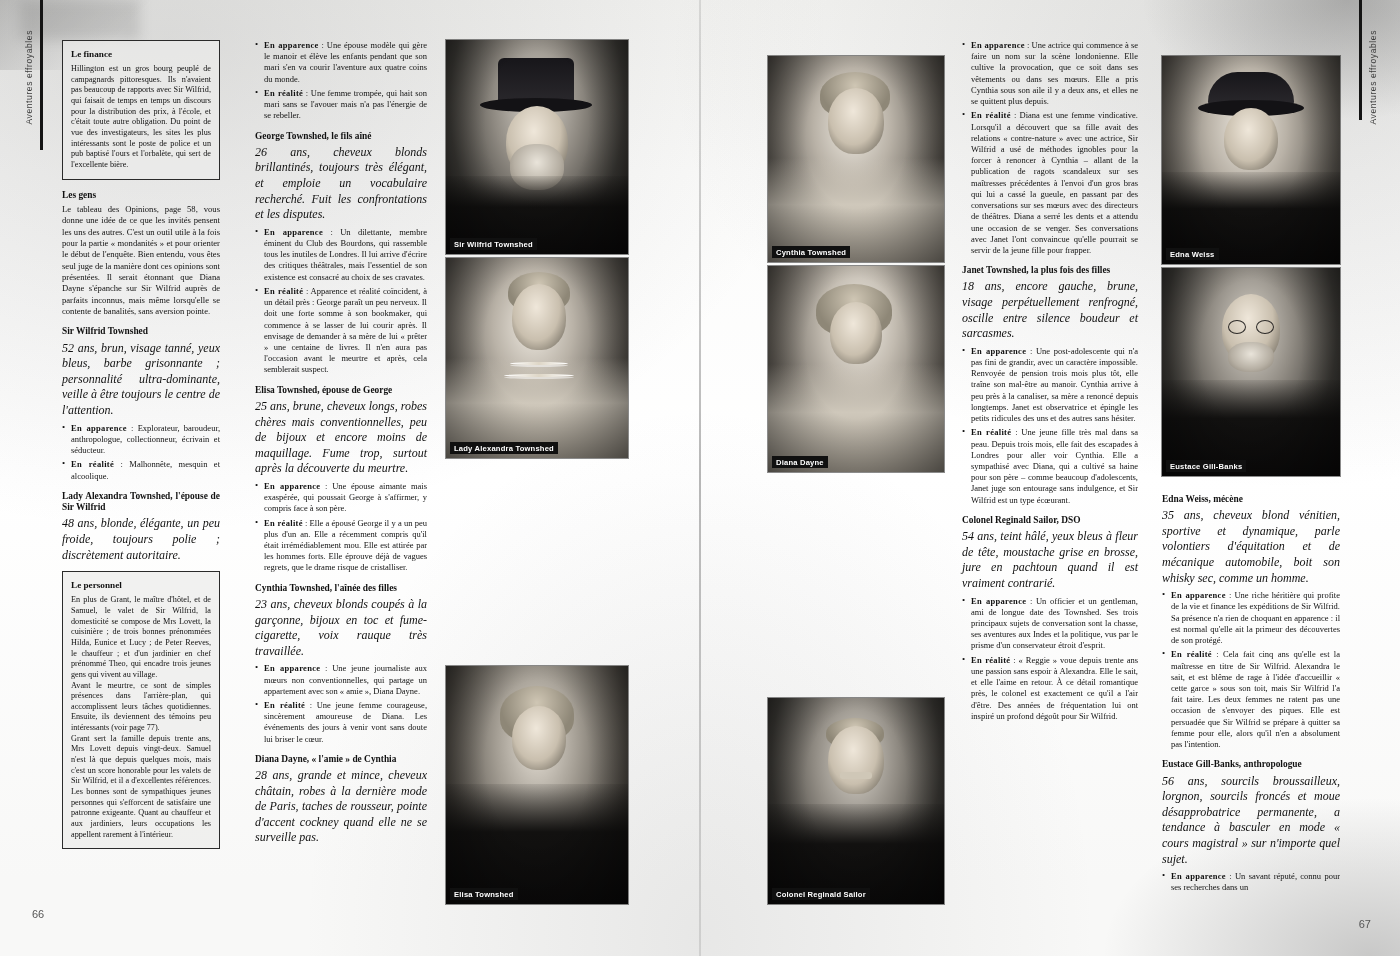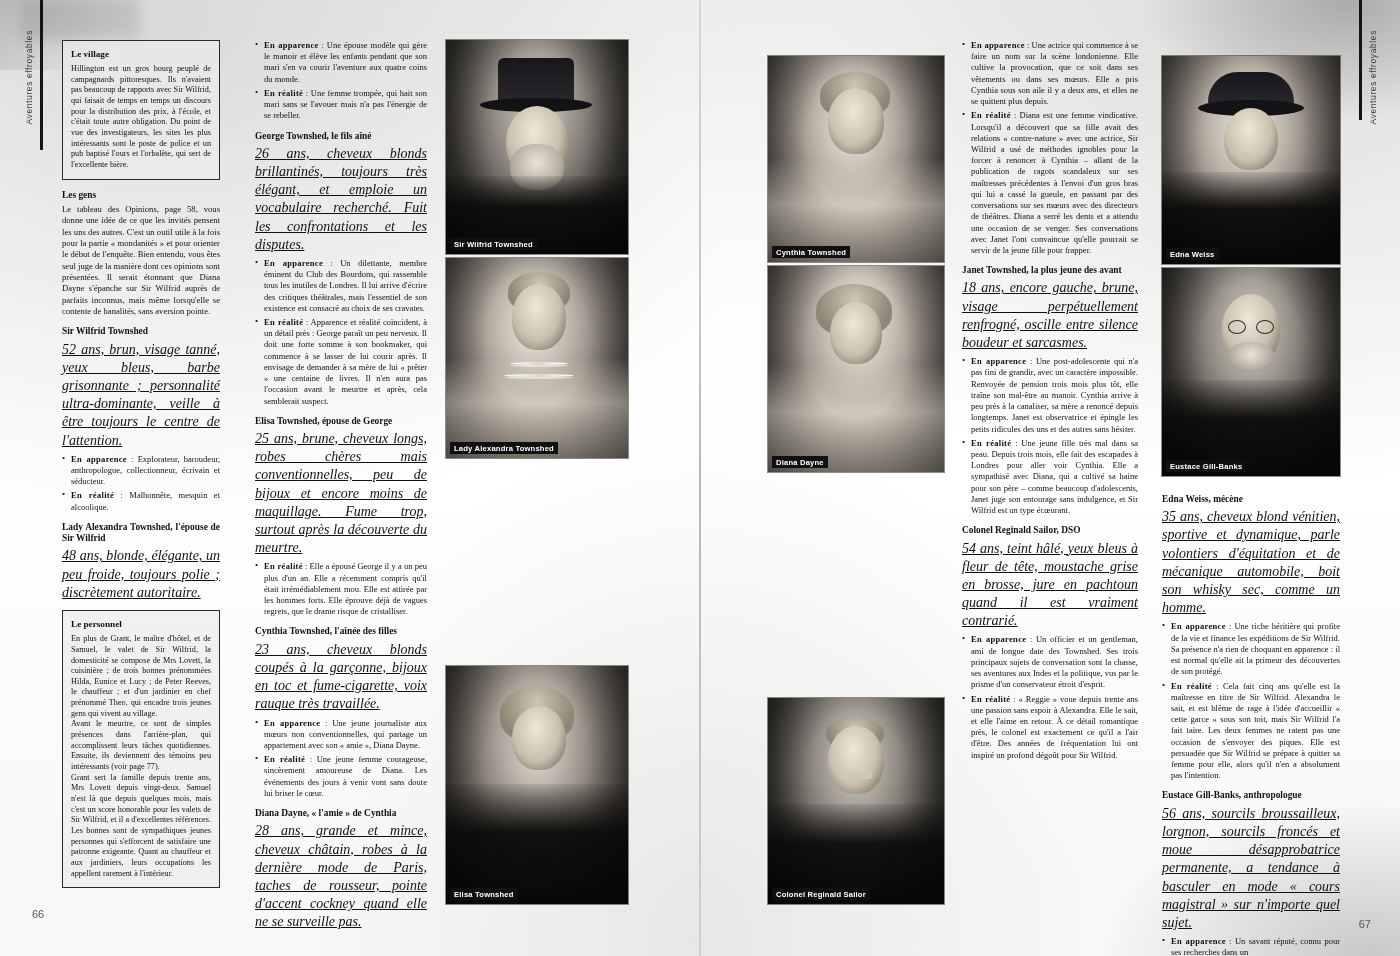--- a/index.html
+++ b/index.html
@@ -80,21 +80,21 @@
   .c6 { left:1162px;top:40px;  width:178px; }
 
   h3.heading {
     font-family:"Liberation Serif", serif;
     font-weight:bold;
     font-size:9.4px;
     margin:9px 0 3px 0;
     line-height:1.2;
   }
   h3.heading.first { margin-top:0; }
-  .descr { font-style:italic; font-size:14px; margin:0 0 3px 0; line-height:1.3;text-decoration:underline; }
+  .descr { font-style:italic; font-size:12px; margin:0 0 3px 0; line-height:1.3; }
 
   ul.bl { list-style:none; margin:0 0 5px 0; padding:0; }
   ul.bl > li {
     position:relative; padding-left:9px; margin:0 0 3px 0;
     font-size:8.5px; line-height:1.32; text-align:justify;
   }
   ul.bl > li:before {
     content:"•"; position:absolute; left:0; top:-1px; font-size:9px;
   }
   .lbl-sp { font-weight:bold; letter-spacing:0.3px; }
@@ -195,21 +195,21 @@
 
   <div class="runrule left"></div>
   <div class="runrule right"></div>
   <div class="runhead left">Aventures effroyables</div>
   <div class="runhead right">Aventures effroyables</div>
   <div class="folio left">66</div>
   <div class="folio right">67</div>
 
   <div class="col c1">
     <div class="box">
-      <h4>Le village</h4>
+      <h4>Le finance</h4>
       <p>Hillington est un gros bourg peuplé de campagnards pittoresques. Ils n'avaient pas beaucoup de rapports avec Sir Wilfrid, qui faisait de temps en temps un discours pour la distribution des prix, à l'école, et c'était toute autre obligation. Du point de vue des investigateurs, les sites les plus intéressants sont le poste de police et un pub baptisé l'ours et l'orbalète, qui sert de l'excellente bière.</p>
     </div>
 
     <h3 class="heading">Les gens</h3>
     <p>Le tableau des Opinions, page 58, vous donne une idée de ce que les invités pensent les uns des autres. C'est un outil utile à la fois pour la partie « mondanités » et pour orienter le début de l'enquête. Bien entendu, vous êtes seul juge de la manière dont ces opinions sont présentées. Il serait étonnant que Diana Dayne s'épanche sur Sir Wilfrid auprès de parfaits inconnus, mais même lorsqu'elle se contente de banalités, sans aversion pointe.</p>
 
     <h3 class="heading">Sir Wilfrid Townshed</h3>
     <p class="descr">52 ans, brun, visage tanné, yeux bleus, barbe grisonnante ; personnalité ultra-dominante, veille à être toujours le centre de l'attention.</p>
     <ul class="bl">
       <li><span class="lbl-sp">En apparence</span> <span>: Explorateur, baroudeur, anthropologue, collectionneur, écrivain et séducteur.</span></li>
@@ -236,20 +236,21 @@
     <h3 class="heading">George Townshed, le fils aîné</h3>
     <p class="descr">26 ans, cheveux blonds brillantinés, toujours très élégant, et emploie un vocabulaire recherché. Fuit les confrontations et les disputes.</p>
     <ul class="bl">
       <li><span class="lbl-sp">En apparence</span> <span>: Un dilettante, membre éminent du Club des Bourdons, qui rassemble tous les inutiles de Londres. Il lui arrive d'écrire des critiques théâtrales, mais l'essentiel de son existence est consacré au choix de ses cravates.</span></li>
       <li><span class="lbl-sp">En réalité</span> <span>: Apparence et réalité coïncident, à un détail près : George paraît un peu nerveux. Il doit une forte somme à son bookmaker, qui commence à se lasser de lui courir après. Il envisage de demander à sa mère de lui « prêter » une centaine de livres. Il n'en aura pas l'occasion avant le meurtre et après, cela semblerait suspect.</span></li>
     </ul>
 
     <h3 class="heading">Elisa Townshed, épouse de George</h3>
     <p class="descr">25 ans, brune, cheveux longs, robes chères mais conventionnelles, peu de bijoux et encore moins de maquillage. Fume trop, surtout après la découverte du meurtre.</p>
     <ul class="bl">
+      <li><span class="lbl-sp">En apparence</span> <span>: Une épouse aimante mais exaspérée, qui poussait George à s'affirmer, y compris face à son père.</span></li>
       <li><span class="lbl-sp">En réalité</span> <span>: Elle a épousé George il y a un peu plus d'un an. Elle a récemment compris qu'il était irrémédiablement mou. Elle est attirée par les hommes forts. Elle éprouve déjà de vagues regrets, que le drame risque de cristalliser.</span></li>
     </ul>
 
     <h3 class="heading">Cynthia Townshed, l'aînée des filles</h3>
     <p class="descr">23 ans, cheveux blonds coupés à la garçonne, bijoux en toc et fume-cigarette, voix rauque très travaillée.</p>
     <ul class="bl">
       <li><span class="lbl-sp">En apparence</span> <span>: Une jeune journaliste aux mœurs non conventionnelles, qui partage un appartement avec son « amie », Diana Dayne.</span></li>
       <li><span class="lbl-sp">En réalité</span> <span>: Une jeune femme courageuse, sincèrement amoureuse de Diana. Les événements des jours à venir vont sans doute lui briser le cœur.</span></li>
     </ul>
 
@@ -323,21 +324,21 @@
     </div>
     <div class="cap">Colonel Reginald Sailor</div>
   </div>
 
   <div class="col c5">
     <ul class="bl">
       <li><span class="lbl-sp">En apparence</span> <span>: Une actrice qui commence à se faire un nom sur la scène londonienne. Elle cultive la provocation, que ce soit dans ses vêtements ou dans ses mœurs. Elle a pris Cynthia sous son aile il y a deux ans, et elles ne se quittent plus depuis.</span></li>
       <li><span class="lbl-sp">En réalité</span> <span>: Diana est une femme vindicative. Lorsqu'il a découvert que sa fille avait des relations « contre-nature » avec une actrice, Sir Wilfrid a usé de méthodes ignobles pour la forcer à renoncer à Cynthia – allant de la publication de ragots scandaleux sur ses maîtresses précédentes à l'envoi d'un gros bras qui lui a cassé la gueule, en passant par des conversations sur ses mœurs avec des directeurs de théâtres. Diana a serré les dents et a attendu une occasion de se venger. Ses conversations avec Janet l'ont convaincue qu'elle pourrait se servir de la jeune fille pour frapper.</span></li>
     </ul>
 
-    <h3 class="heading">Janet Townshed, la plus jeune des avant</h3>
+    <h3 class="heading">Janet Townshed, la plus fois des filles</h3>
     <p class="descr">18 ans, encore gauche, brune, visage perpétuellement renfrogné, oscille entre silence boudeur et sarcasmes.</p>
     <ul class="bl">
       <li><span class="lbl-sp">En apparence</span> <span>: Une post-adolescente qui n'a pas fini de grandir, avec un caractère impossible. Renvoyée de pension trois mois plus tôt, elle traîne son mal-être au manoir. Cynthia arrive à peu près à la canaliser, sa mère a renoncé depuis longtemps. Janet est observatrice et épingle les petits ridicules des uns et des autres sans hésiter.</span></li>
       <li><span class="lbl-sp">En réalité</span> <span>: Une jeune fille très mal dans sa peau. Depuis trois mois, elle fait des escapades à Londres pour aller voir Cynthia. Elle a sympathisé avec Diana, qui a cultivé sa haine pour son père – comme beaucoup d'adolescents, Janet juge son entourage sans indulgence, et Sir Wilfrid est un type écœurant.</span></li>
     </ul>
 
     <h3 class="heading">Colonel Reginald Sailor, DSO</h3>
     <p class="descr">54 ans, teint hâlé, yeux bleus à fleur de tête, moustache grise en brosse, jure en pachtoun quand il est vraiment contrarié.</p>
     <ul class="bl">
       <li><span class="lbl-sp">En apparence</span> <span>: Un officier et un gentleman, ami de longue date des Townshed. Ses trois principaux sujets de conversation sont la chasse, ses aventures aux Indes et la politique, vus par le prisme d'un conservateur étroit d'esprit.</span></li>

